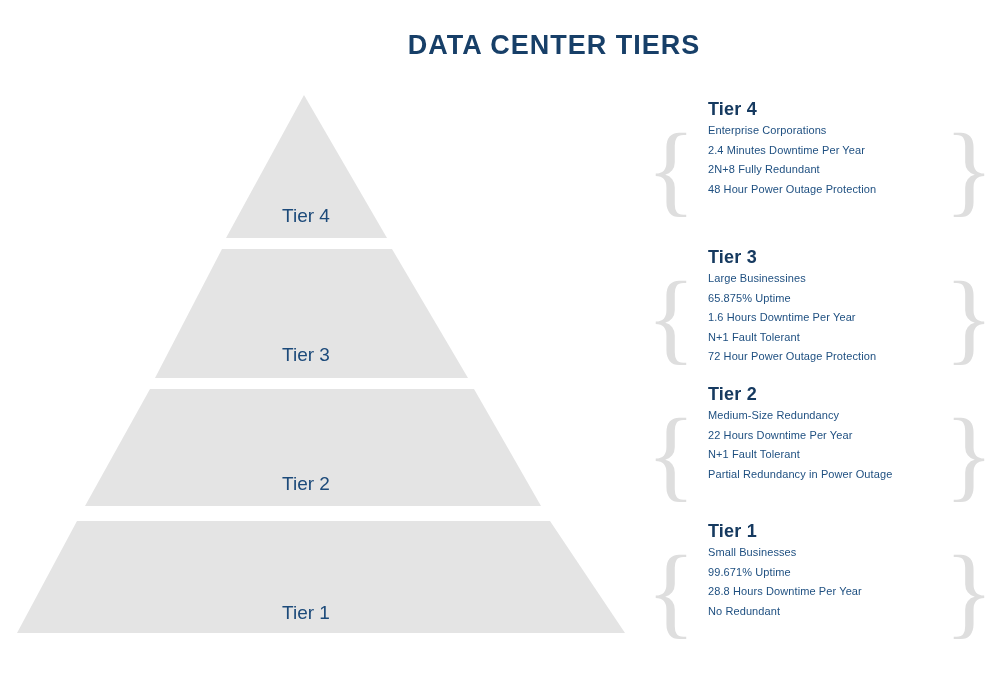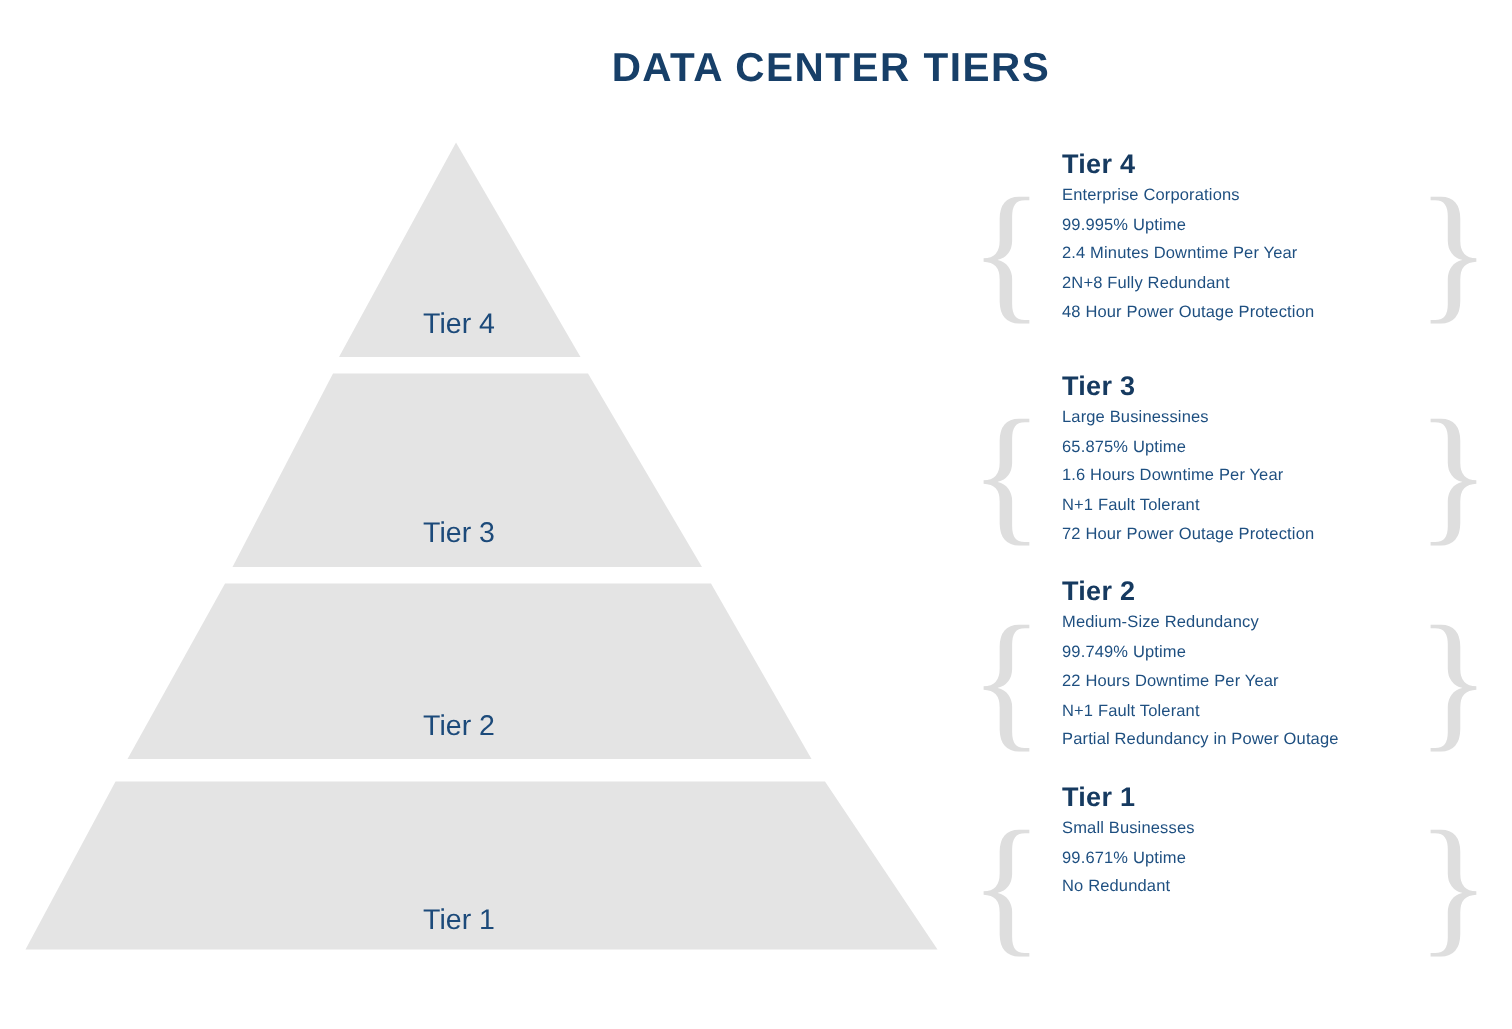--- a/index.html
+++ b/index.html
@@ -102,21 +102,20 @@
     <text class="seg-label" x="306" y="276">Tier 3</text>
     <text class="seg-label" x="306" y="405">Tier 2</text>
     <text class="seg-label" x="306" y="534">Tier 1</text>
   </svg>
 
   <div class="section" style="top:97px">
     <div class="brace left">{</div>
     <div class="content">
       <div class="heading">Tier 4</div>
       <div class="line">Enterprise Corporations</div>
-      <div class="line">99.995% Uptime</div>
       <div class="line">2.4 Minutes Downtime Per Year</div>
       <div class="line">2N+8 Fully Redundant</div>
       <div class="line">48 Hour Power Outage Protection</div>
     </div>
     <div class="brace right">}</div>
   </div>
 
   <div class="section" style="top:245px">
     <div class="brace left">{</div>
     <div class="content">
@@ -128,32 +127,32 @@
       <div class="line">72 Hour Power Outage Protection</div>
     </div>
     <div class="brace right">}</div>
   </div>
 
   <div class="section" style="top:382px">
     <div class="brace left">{</div>
     <div class="content">
       <div class="heading">Tier 2</div>
       <div class="line">Medium-Size Redundancy</div>
-      <div class="line">99.749% Uptime</div>
       <div class="line">22 Hours Downtime Per Year</div>
       <div class="line">N+1 Fault Tolerant</div>
       <div class="line">Partial Redundancy in Power Outage</div>
     </div>
     <div class="brace right">}</div>
   </div>
 
   <div class="section" style="top:519px">
     <div class="brace left">{</div>
     <div class="content">
       <div class="heading">Tier 1</div>
       <div class="line">Small Businesses</div>
       <div class="line">99.671% Uptime</div>
+      <div class="line">28.8 Hours Downtime Per Year</div>
       <div class="line">No Redundant</div>
     </div>
     <div class="brace right">}</div>
   </div>
 
 </div>
 
 </body></html>

